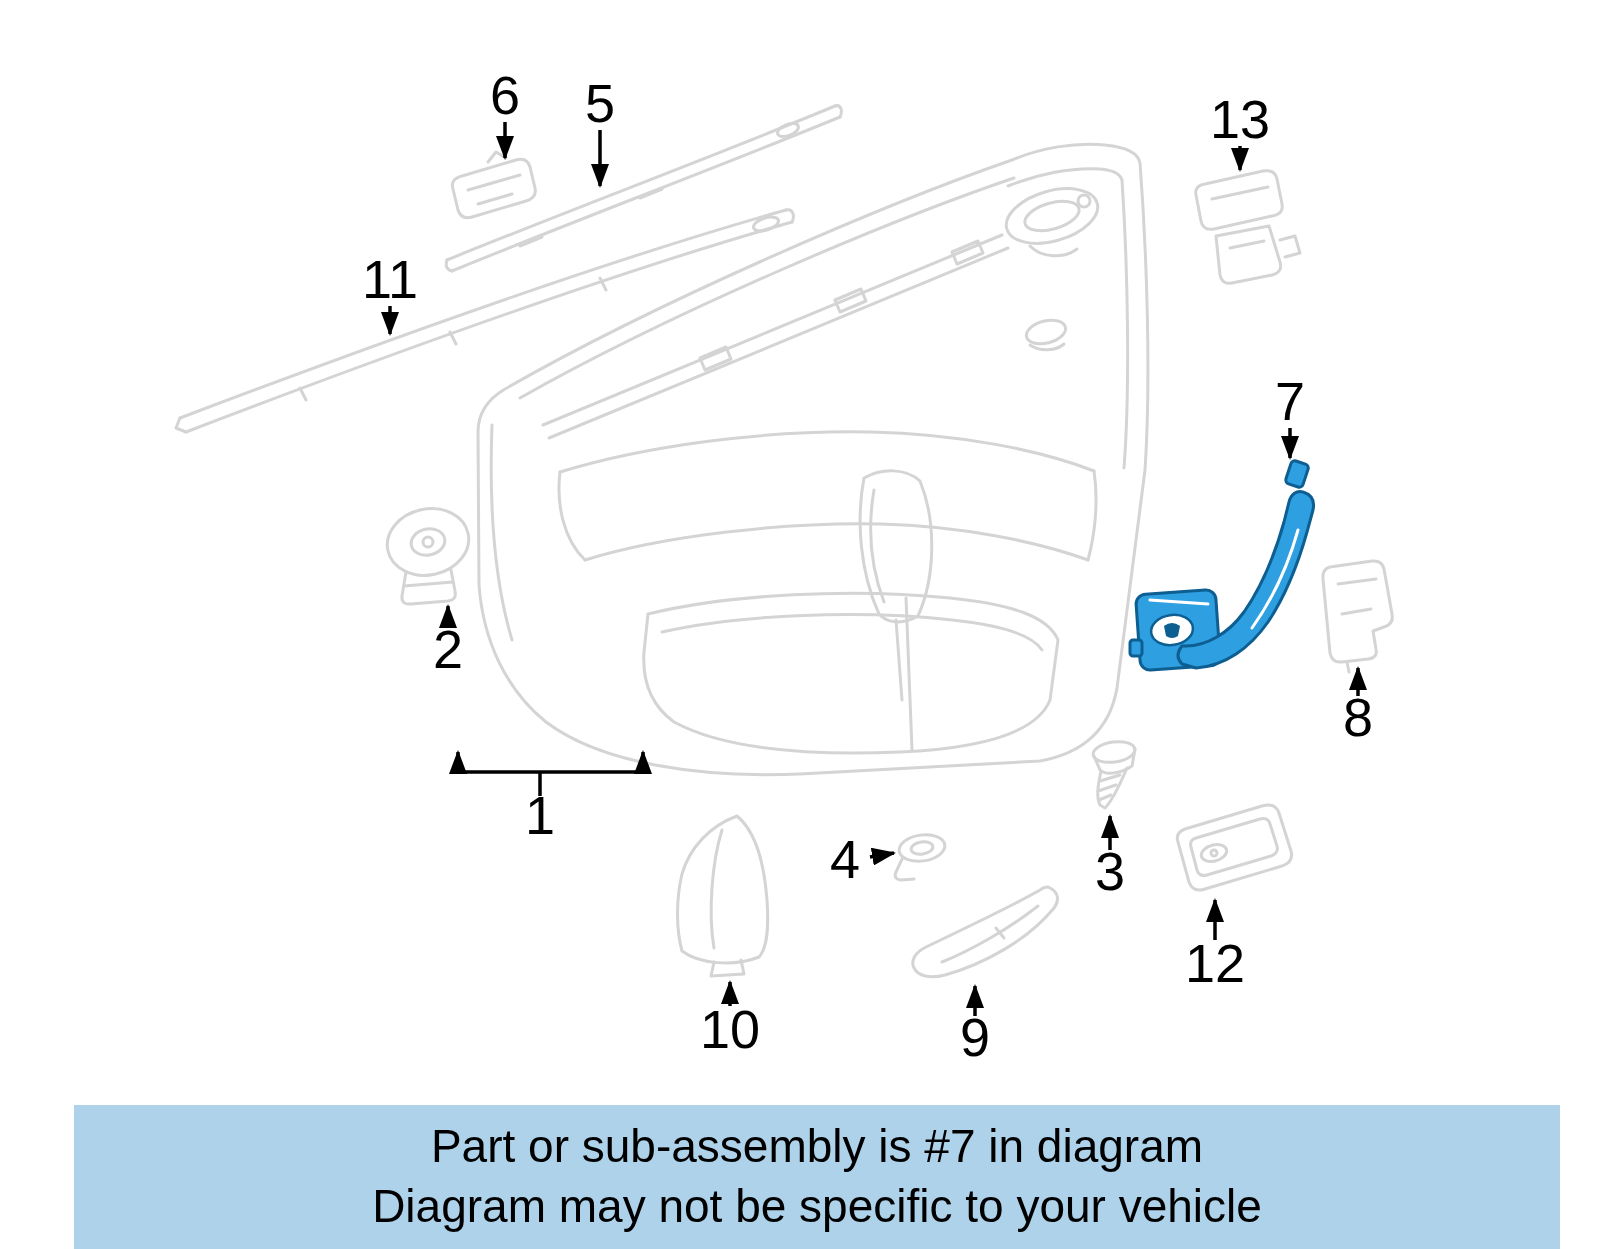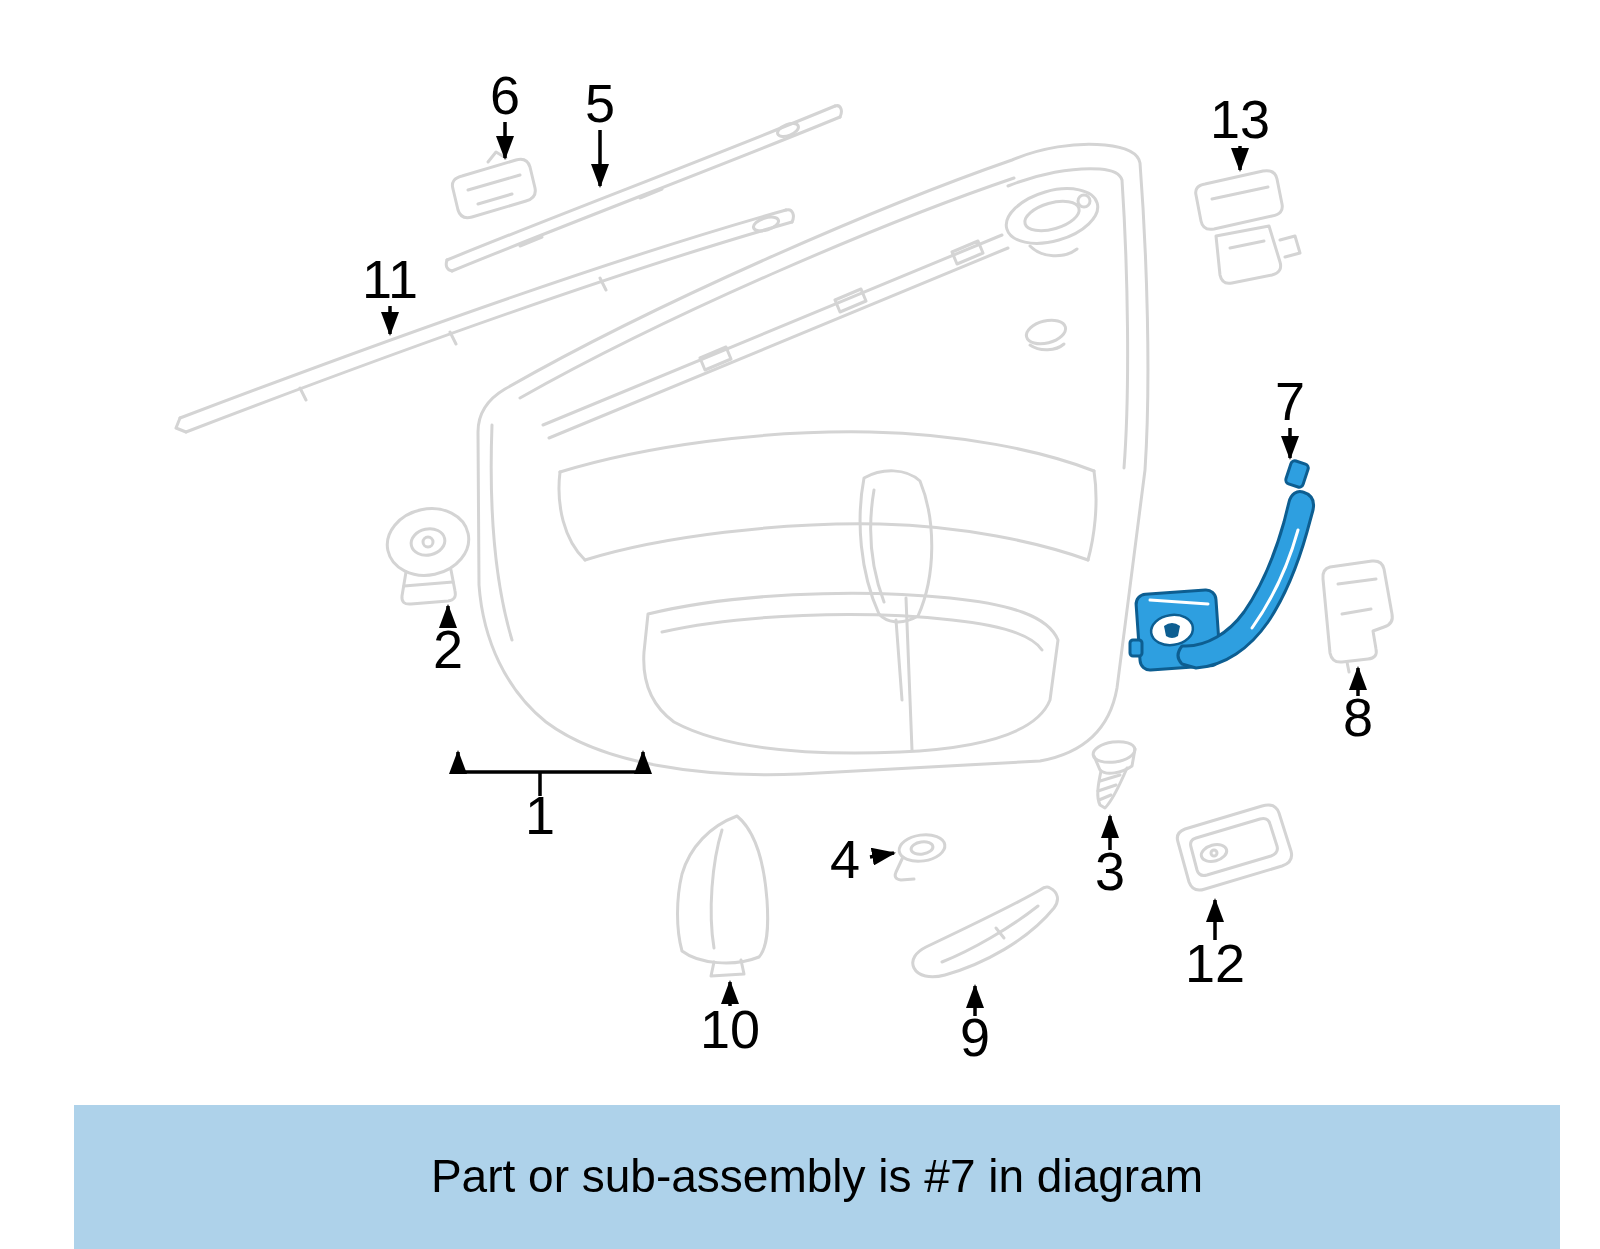--- a/index.html
+++ b/index.html
@@ -188,15 +188,16 @@
       <text class="num" x="975" y="1056">9</text>
       <text class="num" x="730" y="1048">10</text>
       <text class="num" x="390" y="298">11</text>
       <text class="num" x="1215" y="982">12</text>
       <text class="num" x="1240" y="138">13</text>
     </g>
   </svg>
 
   <div class="banner">
     <div>Part or sub-assembly is #7 in diagram</div>
+    <div>Diagram may not be specific to your vehicle</div>
   </div>
 
 </div>
 
 </body></html>

